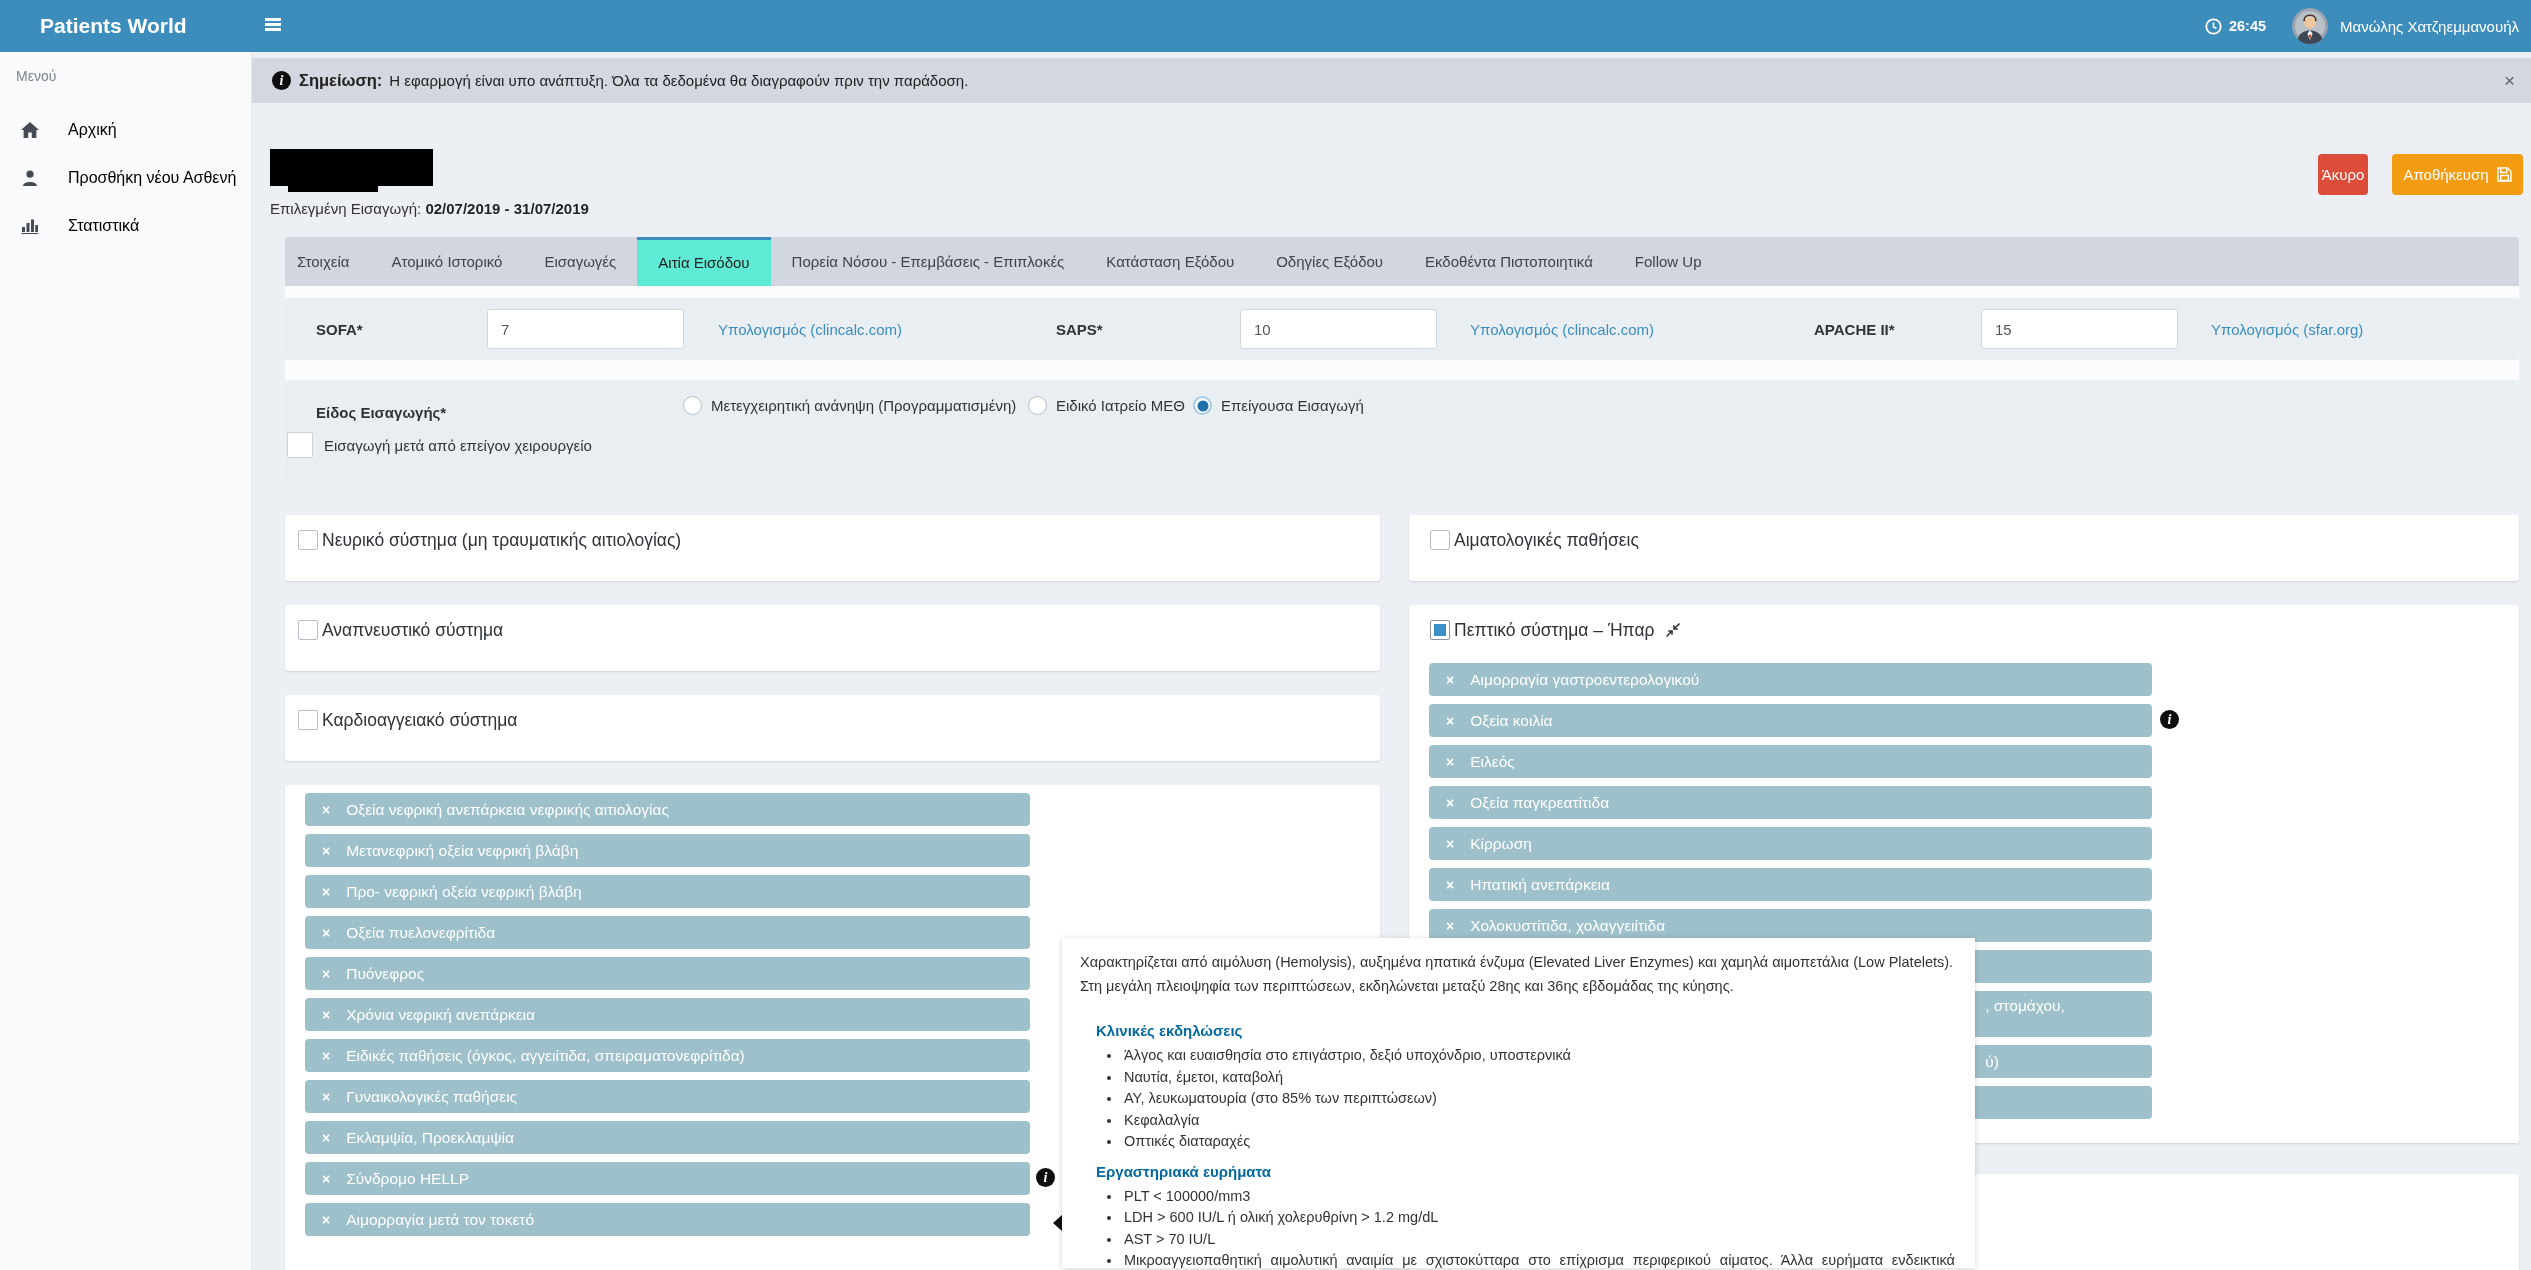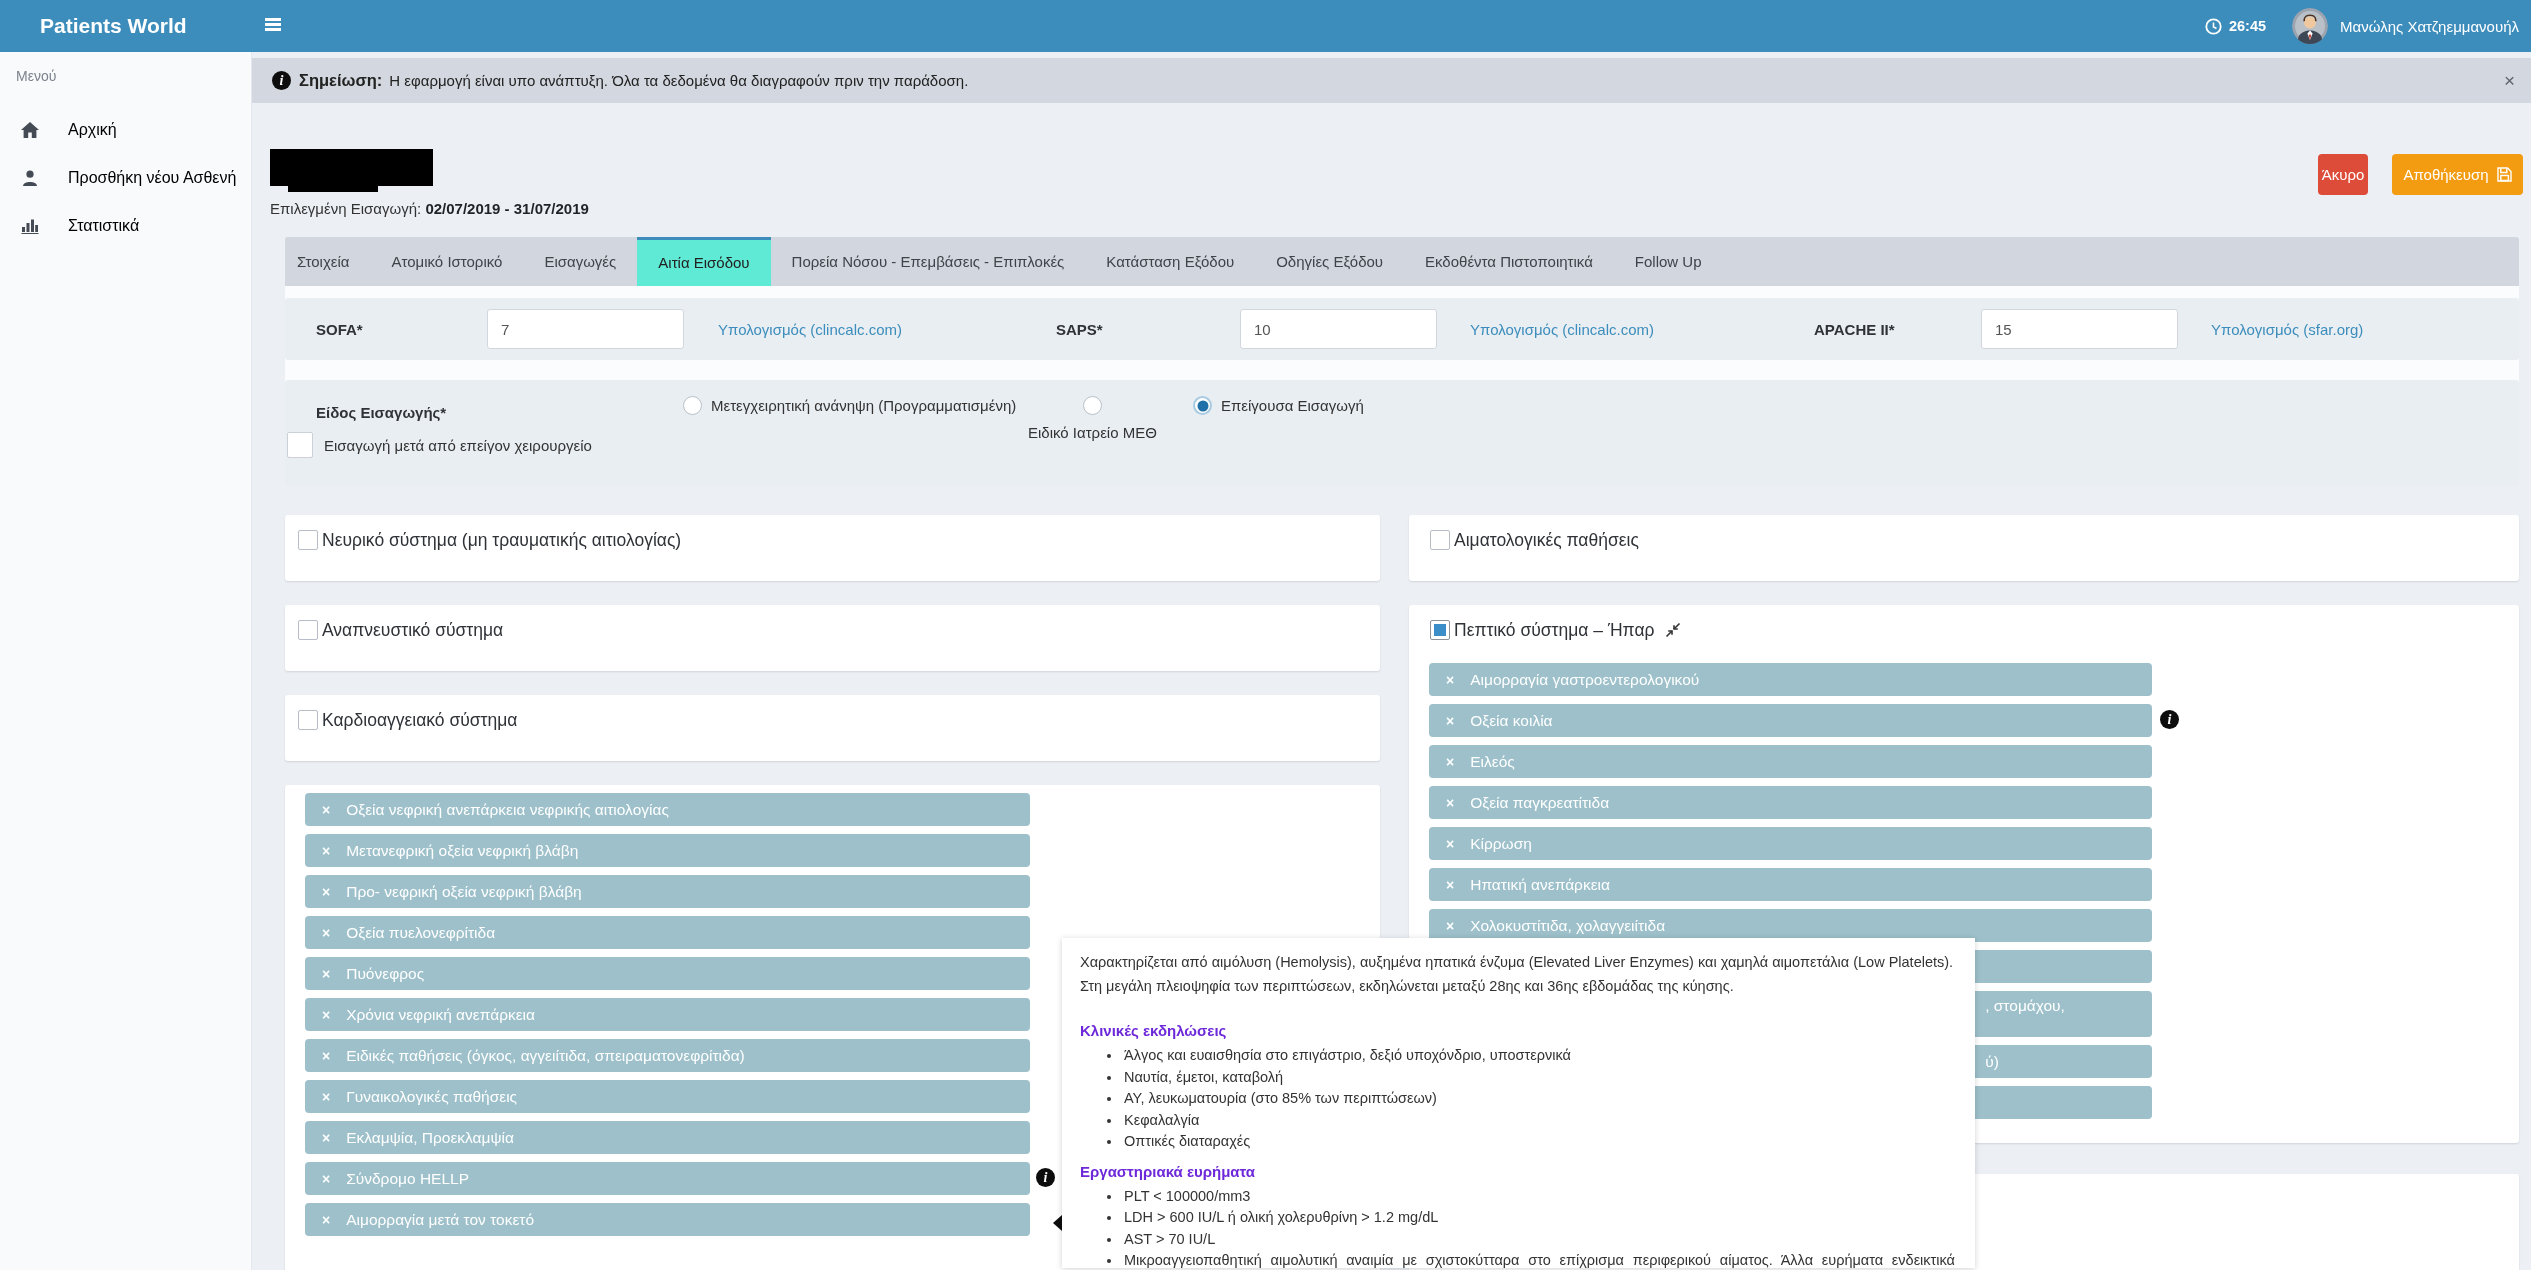--- a/index.html
+++ b/index.html
@@ -51,21 +51,21 @@
   .panel-scores { top:298px; height:62px; }
   .panel-type { top:380px; height:106px; }
   .f-label { position:absolute; font-size:15px; font-weight:bold; color:#2f3338; top:50%; transform:translateY(-50%); }
   .f-input { position:absolute; top:11px; width:197px; height:40px; background:#fff; border:1px solid #d2d6de; border-radius:3px; font-size:15px; color:#555; padding-left:13px; font-family:inherit; }
   .f-link { position:absolute; top:50%; transform:translateY(-50%); color:#3c8dbc; font-size:15px; text-decoration:none; cursor:pointer; }
   .s0l { left:31px; } .s0i { left:202px; } .s0k { left:433px; }
   .s1l { left:771px; } .s1i { left:955px; } .s1k { left:1185px; }
   .s2l { left:1529px; } .s2i { left:1696px; } .s2k { left:1926px; }
   .type-label { position:absolute; left:31px; top:24px; font-size:15px; font-weight:bold; color:#2f3338; }
   .radio-opt { position:absolute; top:16px; display:flex; align-items:center; gap:9px; font-size:15px; color:#333; cursor:pointer; }
-  .r0 { left:398px; } .r1 { left:743px;flex-direction:column; } .r2 { left:908px; }
+  .r0 { left:398px; } .r1 { left:743px; } .r2 { left:908px; }
   .radio-circle { width:19px; height:19px; border-radius:50%; background:#fff; border:1px solid #b9c0c9; flex:0 0 auto; position:relative; }
   .radio-opt.sel .radio-circle { border:2px solid #a9cbe2; }
   .radio-opt.sel .radio-circle::after { content:""; position:absolute; left:50%; top:50%; transform:translate(-50%,-50%); width:11px; height:11px; border-radius:50%; background:#1f6fa8; }
   .surgery-check { position:absolute; left:2px; top:52px; display:flex; align-items:center; gap:11px; font-size:15px; color:#333; }
   .big-cb { width:26px; height:26px; background:#fff; border:1px solid #ccd1d9; border-radius:2px; cursor:pointer; flex:0 0 auto; }
   
   .card { position:absolute; background:#fff; border-radius:3px; box-shadow:0 1px 2px rgba(0,0,0,0.12); z-index:5; }
   .cL { left:285px; width:1095px; }
   .cR { left:1409px; width:1110px; }
   .card-head { display:flex; align-items:center; gap:4px; padding:13px 19px 13px 13px; }
@@ -79,21 +79,21 @@
   .tag { position:relative; width:725px; height:33px; background:#9dc0ca; border-radius:4px; color:#fff; font-size:15.5px; display:flex; align-items:center; margin-bottom:8px; }
   .cR .tag { width:723px; }
   .tag .x { margin:0 16px 0 17px; font-size:14px; font-weight:bold; cursor:pointer; }
   .tag.tall { height:46px; align-items:flex-start; padding-top:6px; }
   .tag.frag .lbl { margin-left:515px; }
   .row-info { position:absolute; left:731px; top:6px; }
   
   .tooltip { position:absolute; left:1062px; top:938px; width:913px; height:330px; background:#fff; z-index:20; padding:12px 20px 8px 18px; box-shadow:0 1px 6px rgba(0,0,0,0.18); }
   .tooltip .arrow { position:absolute; left:-9px; top:277px; width:0; height:0; border-top:8px solid transparent; border-bottom:8px solid transparent; border-right:9px solid #0d0d0d; }
   .tt-p { font-size:14.5px; line-height:24px; color:#333; margin-bottom:24px; }
-  .tt-h { font-size:15px; font-weight:bold; color:#6d28d9; line-height:17px; margin:10px 0 6px 0; }
+  .tt-h { font-size:15px; font-weight:bold; color:#0369a1; line-height:17px; margin:10px 0 6px 16px; }
   .tt-ul { margin-left:42px; font-size:14.5px; line-height:21.5px; color:#333; }
   .tt-ul li { padding-left:2px; }
   .tt-ul li:last-child { text-align:justify; }
 </style>
 </head>
 <body>
 
 <div class="navbar">
   <div class="brand">Patients World</div>
   <div class="hamburger">

